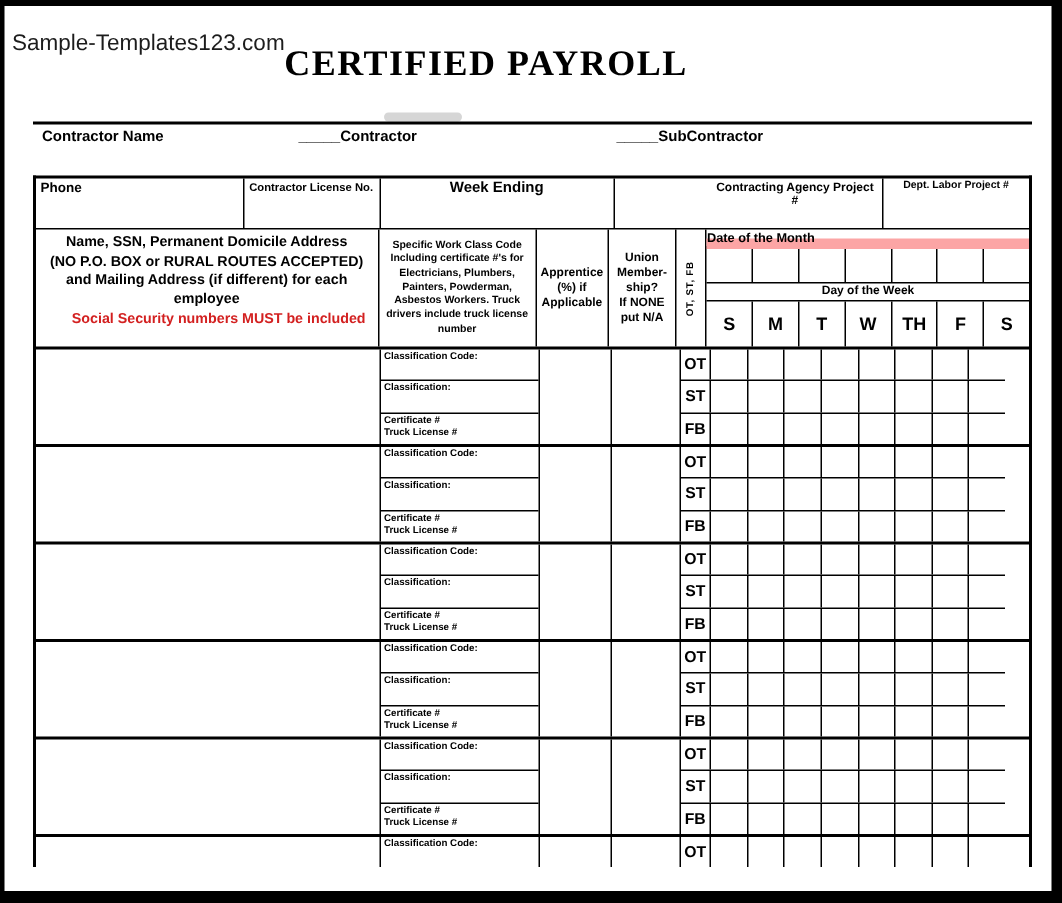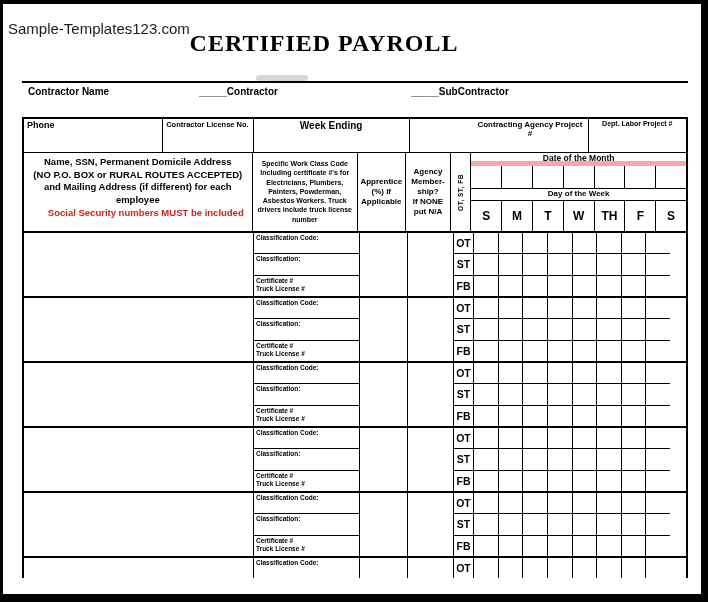--- a/index.html
+++ b/index.html
@@ -54,21 +54,21 @@
   .pre { white-space:pre-line; }
   .name-hdr { width:230px; text-align:center; padding-top:3px; }
   .name-hdr .black { font-weight:bold; font-size:9.5px; line-height:12.5px; }
   .name-hdr .red   { font-weight:bold; font-size:9.5px; line-height:13px;padding-left:16px; }
   .wclass { width:106px; text-align:center; font-weight:bold; font-size:7px; line-height:9.3px; padding-top:6px; }
   .appr   { width:48px; display:flex; align-items:center; justify-content:center; text-align:center; font-weight:bold; font-size:8px; line-height:10px; }
   .union  { width:46px; display:flex; align-items:center; justify-content:center; text-align:center; font-weight:bold; font-size:8px; line-height:10px; }
   .rotcol { width:20px; display:flex; align-items:center; justify-content:center; overflow:visible; }
   .rotcol span { transform:rotate(-90deg); font-weight:bold; font-size:6.5px; letter-spacing:.5px; white-space:nowrap; }
   .dayblock { width:216px; display:flex; flex-direction:column; }
-  .dom { height:13px; border-bottom:5px solid #fca5a5; text-align:center; font-weight:bold; font-size:8.5px; }
+  .dom { height:13px; border-bottom:7px solid #fca5a5; text-align:left; font-weight:bold; font-size:8.5px; }
   .datecells { height:23px; display:flex; border-bottom:1px solid #000; }
   .datecells .dc { flex:1; border-right:1px solid #000; }
   .datecells .dc:last-child { border-right:none; }
   .dow { height:12px; border-bottom:1px solid #000; text-align:center; font-weight:bold; font-size:8px; }
   .letters { flex:1; display:flex; }
   .letters .lc { flex:1; border-right:1px solid #000; display:flex; align-items:center; justify-content:center; font-weight:bold; font-size:12px; }
   .letters .lc:last-child { border-right:none; }
 
   
   .group { display:flex; height:65px; border-top:2px solid #000; }
@@ -129,21 +129,21 @@
       <div class="cell wclass pre">Specific Work Class  Code
 Including certificate #'s for
 Electricians, Plumbers,
 Painters, Powderman,
 Asbestos Workers.  Truck
 drivers include truck license
 number</div>
       <div class="cell appr pre">Apprentice
 (%) if
 Applicable</div>
-      <div class="cell union pre">Agency
+      <div class="cell union pre">Union
 Member-
 ship?
 If NONE
 put N/A</div>
       <div class="cell rotcol">
         <span>OT, ST, FB</span>
       </div>
       <div class="dayblock">
         <div class="dom">Date of the Month</div>
         <div class="datecells">

